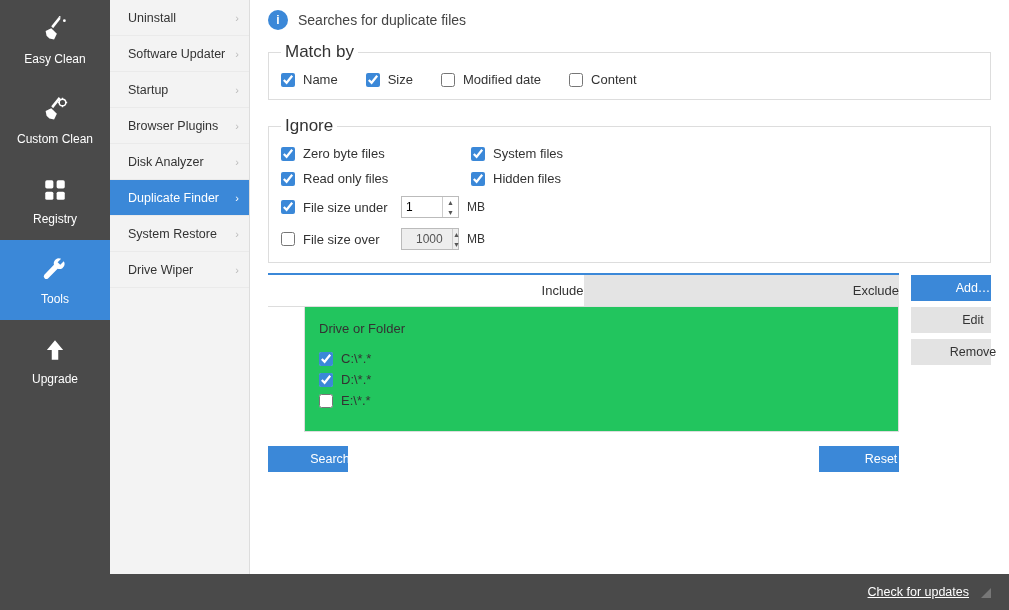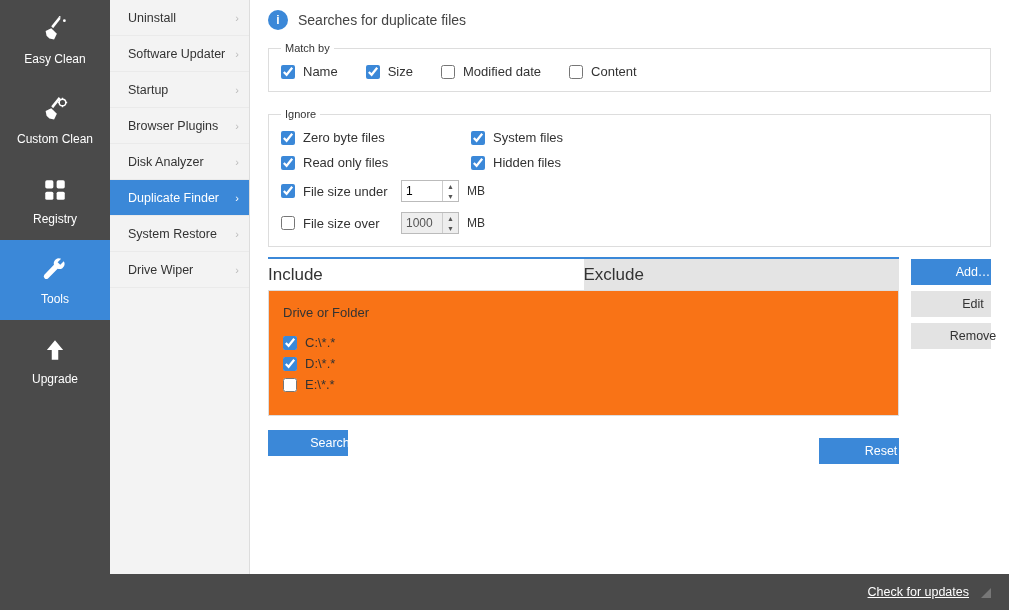--- a/index.html
+++ b/index.html
@@ -90,21 +90,21 @@
     font-size:12px;
     font-family: "Segoe UI", Arial, sans-serif;
   }
   .page-title { font-size:14px; color:#444; }
   fieldset.group {
     border:1px solid #ddd;
     margin:6px 0 10px 0;
     padding: 10px 12px 12px 12px;
   }
   fieldset.group legend {
-    font-size: 11px;
+    font-size: 17px;
     padding: 0 4px;
     color:#333;
   }
   .checkrow { display:flex; align-items:center; gap:8px; }
   .match-grid { display:flex; gap:28px; }
   .ignore-grid {
     display:grid;
     grid-template-columns: 180px 220px;
     row-gap:10px;
     column-gap:10px;
@@ -114,21 +114,21 @@
     align-items:center;
     gap:8px;
   }
   .spinbox {
     display:flex;
     border:1px solid #bbb;
     background:#fff;
     height:22px;
     width:58px;
   }
-  .spinbox.disabled { background:#eee; }
+  .spinbox.disabled { background:#eee;padding-left:10px; }
   .spinbox input {
     border:none;
     width:40px;
     padding:0 4px;
     font-size:12px;
     background:transparent;
     outline:none;
   }
   .spinbox .spin-btns {
     width:16px;
@@ -145,31 +145,32 @@
   .unit { font-size:12px; color:#333; }
   .tabs-and-actions { display:flex; gap:12px; }
   .tabs-col { flex:1; display:flex; flex-direction:column; border-top:2px solid #3b88d8; }
   .tabs {
     display:flex;
     height:32px;
     border-bottom:1px solid #ddd;
   }
   .tab {
     flex:1;
-    display:flex;align-items:center;justify-content:flex-start;
-    font-size:17px;
+    display:flex;align-items:center;justify-content:flex-end;
+    font-size:13px;
     background:#e4e4e4;
     cursor:pointer;
   }
   .tab.active { background:#fff; }
   .tab-body {
     border:1px solid #ddd;
     border-top:none;
     padding: 14px 14px 20px 14px;
-    background:#f97316;
+    background:#22c55e;
+    margin-left:36px;
   }
   .tab-body .section-label { font-size:13px; margin-bottom:12px; }
   .folder-item { display:flex; align-items:center; gap:8px; padding:3px 0; font-size:13px; }
   .actions-col { width:80px; display:flex; flex-direction:column; gap:6px; padding-top:2px;}
   .btn {
     height:26px;
     display:flex;align-items:center;justify-content:center;
     font-size:12.5px;
     cursor:pointer;
     border:none;
@@ -401,21 +402,21 @@
       </div>
       <div class="actions-col">
         <button class="btn primary">Add…</button>
         <button class="btn secondary">Edit</button>
         <button class="btn secondary">Remove</button>
       </div>
     </div>
 
     <div class="bottom-buttons">
       <button class="btn primary">Search</button>
-      <button class="btn primary" style="margin-right:92px;margin-top:8px;">Reset</button>
+      <button class="btn primary" style="margin-right:92px;">Reset</button>
     </div>
   </div>
 </div>
 
 <div class="statusbar">
   <a>Check for updates</a>
   <span class="resize-grip"></span>
 </div>
 
 </body></html>

